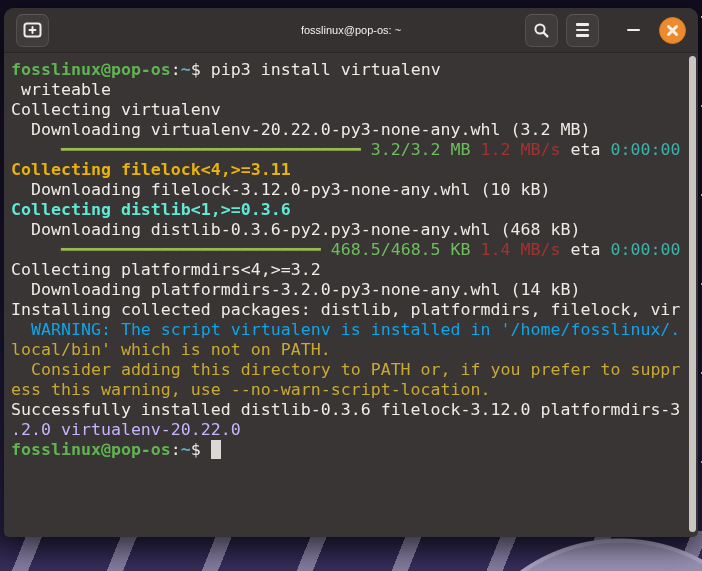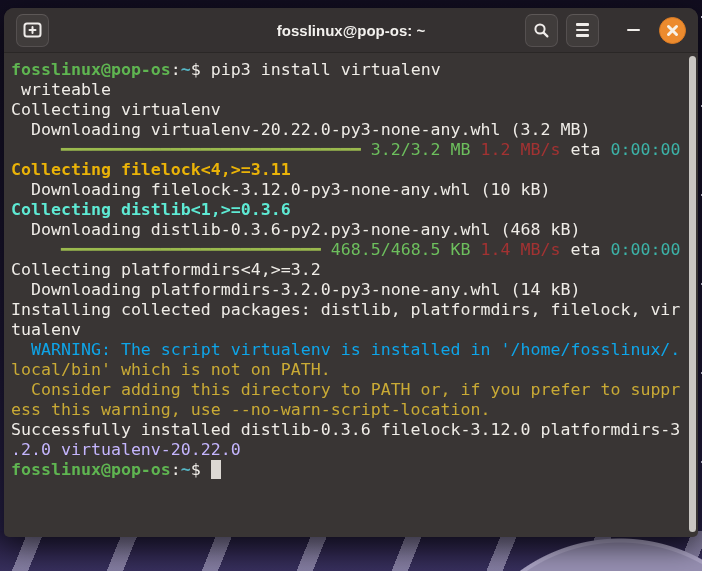--- a/index.html
+++ b/index.html
@@ -38,21 +38,21 @@
     display:flex; align-items:center; padding:0 12px;
   }
   .tb-btn {
     width:33px; height:33px; border-radius:7px;
     background:#403c3b; border:1px solid #555050; border-top-color:#5d5857;
     display:flex; align-items:center; justify-content:center;
     cursor:pointer; flex:0 0 auto;
   }
   .window-title {
     position:absolute; left:50%; top:50%; transform:translate(-50%,-50%);
-    color:#f3f1ee; font-weight:bold; font-size:15px; white-space:nowrap;text-align:right;
+    color:#f3f1ee; font-weight:normal; font-size:11px; white-space:nowrap;text-align:right;
   }
   .tb-right { margin-left:auto; display:flex; align-items:center; }
   .gap8  { width:8px; }  .gap22 { width:22px; } .gap14 { width:14px; }
   .min-glyph { width:13px; height:2.5px; background:#f0edea; border-radius:1px; }
   .min-btn { width:24px; height:33px; display:flex; align-items:center; justify-content:center; cursor:pointer; }
   .close-btn {
     width:27px; height:27px; border-radius:50%;
     background:#ec8b2e; border:1px solid #d97a24;
     display:flex; align-items:center; justify-content:center; cursor:pointer;
   }
@@ -129,21 +129,20 @@
       <div class="line"><span style="color: rgb(239, 236, 231);">  Downloading virtualenv-20.22.0-py3-none-any.whl (3.2 MB)</span></div>
       <div class="line"><span style="color: rgb(239, 236, 231);">     </span><span style="color: rgb(154, 185, 78);">━━━━━━━━━━━━━━━━━━━━━━━━━━━━━━</span><span style="color: rgb(239, 236, 231);"> </span><span style="color: rgb(109, 191, 93);">3.2/3.2 MB</span><span style="color: rgb(239, 236, 231);"> </span><span style="color: rgb(163, 50, 50);">1.2 MB/s</span><span style="color: rgb(239, 236, 231);"> eta </span><span style="color: rgb(60, 179, 168);">0:00:00</span></div>
       <div class="line"><span style="color: #eab308; font-weight: bold;">Collecting filelock&lt;4,&gt;=3.11</span></div>
       <div class="line"><span style="color: rgb(239, 236, 231);">  Downloading filelock-3.12.0-py3-none-any.whl (10 kB)</span></div>
       <div class="line"><span style="color: #5eead4; font-weight: bold;">Collecting distlib&lt;1,&gt;=0.3.6</span></div>
       <div class="line"><span style="color: rgb(239, 236, 231);">  Downloading distlib-0.3.6-py2.py3-none-any.whl (468 kB)</span></div>
       <div class="line"><span style="color: rgb(239, 236, 231);">     </span><span style="color: rgb(154, 185, 78);">━━━━━━━━━━━━━━━━━━━━━━━━━━</span><span style="color: rgb(239, 236, 231);"> </span><span style="color: rgb(109, 191, 93);">468.5/468.5 KB</span><span style="color: rgb(239, 236, 231);"> </span><span style="color: rgb(163, 50, 50);">1.4 MB/s</span><span style="color: rgb(239, 236, 231);"> eta </span><span style="color: rgb(60, 179, 168);">0:00:00</span></div>
       <div class="line"><span style="color: rgb(239, 236, 231);">Collecting platformdirs&lt;4,&gt;=3.2</span></div>
       <div class="line"><span style="color: rgb(239, 236, 231);">  Downloading platformdirs-3.2.0-py3-none-any.whl (14 kB)</span></div>
       <div class="line"><span style="color: rgb(239, 236, 231);">Installing collected packages: distlib, platformdirs, filelock, vir</span></div>
-      <div class="line"><span style="color: rgb(239, 236, 231);">tualenv</span></div>
       <div class="line"><span style="color: #0ea5e9;">  WARNING: The script virtualenv is installed in '/home/fosslinux/.</span></div>
       <div class="line"><span style="color: rgb(201, 170, 53);">local/bin' which is not on PATH.</span></div>
       <div class="line"><span style="color: rgb(201, 170, 53);">  Consider adding this directory to PATH or, if you prefer to suppr</span></div>
       <div class="line"><span style="color: rgb(201, 170, 53);">ess this warning, use --no-warn-script-location.</span></div>
       <div class="line"><span style="color: rgb(239, 236, 231);">Successfully installed distlib-0.3.6 filelock-3.12.0 platformdirs-3</span></div>
       <div class="line"><span style="color: #c4b5fd;">.2.0 virtualenv-20.22.0</span></div>
       <div class="line"><span style="color: rgb(95, 181, 81); font-weight: bold;">fosslinux@pop-os</span><span style="color: rgb(239, 236, 231);">:</span><span style="color: rgb(85, 181, 196); font-weight: bold;">~</span><span style="color: rgb(239, 236, 231);">$ </span><span style="background: rgb(220, 216, 211);"> </span></div>
     </div>
   <div class="scrollbar-thumb"></div>
 </div>

